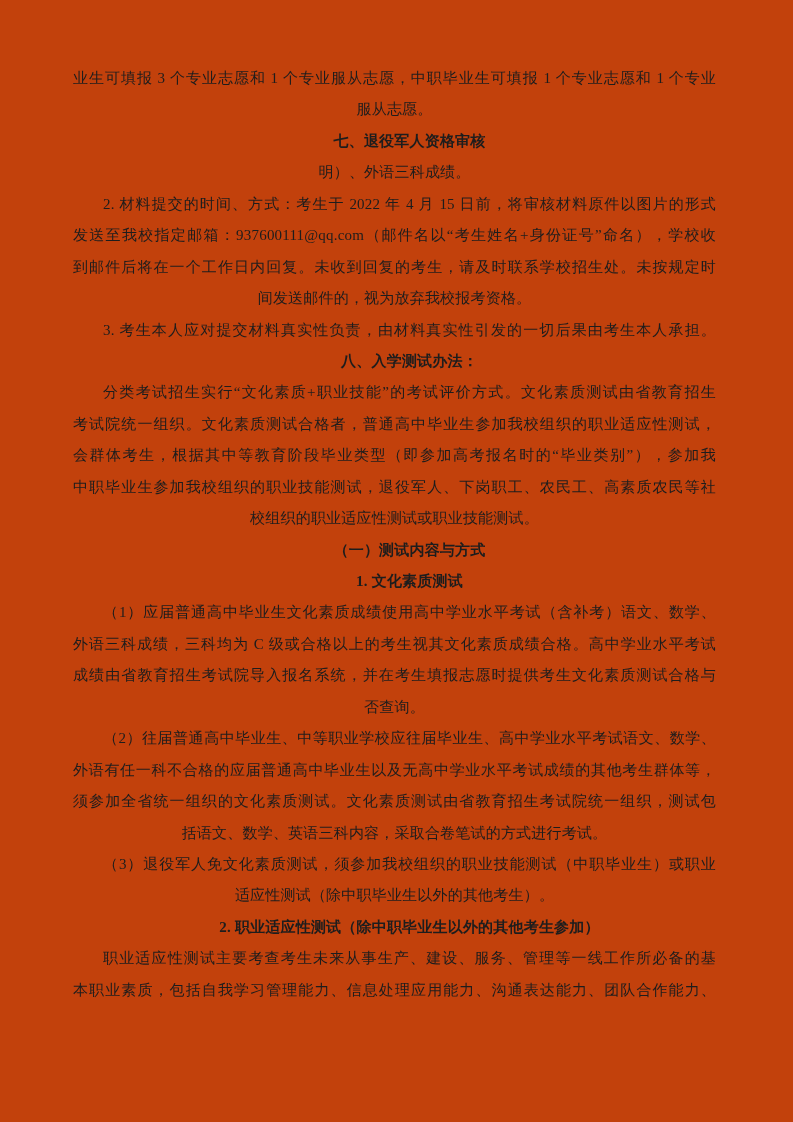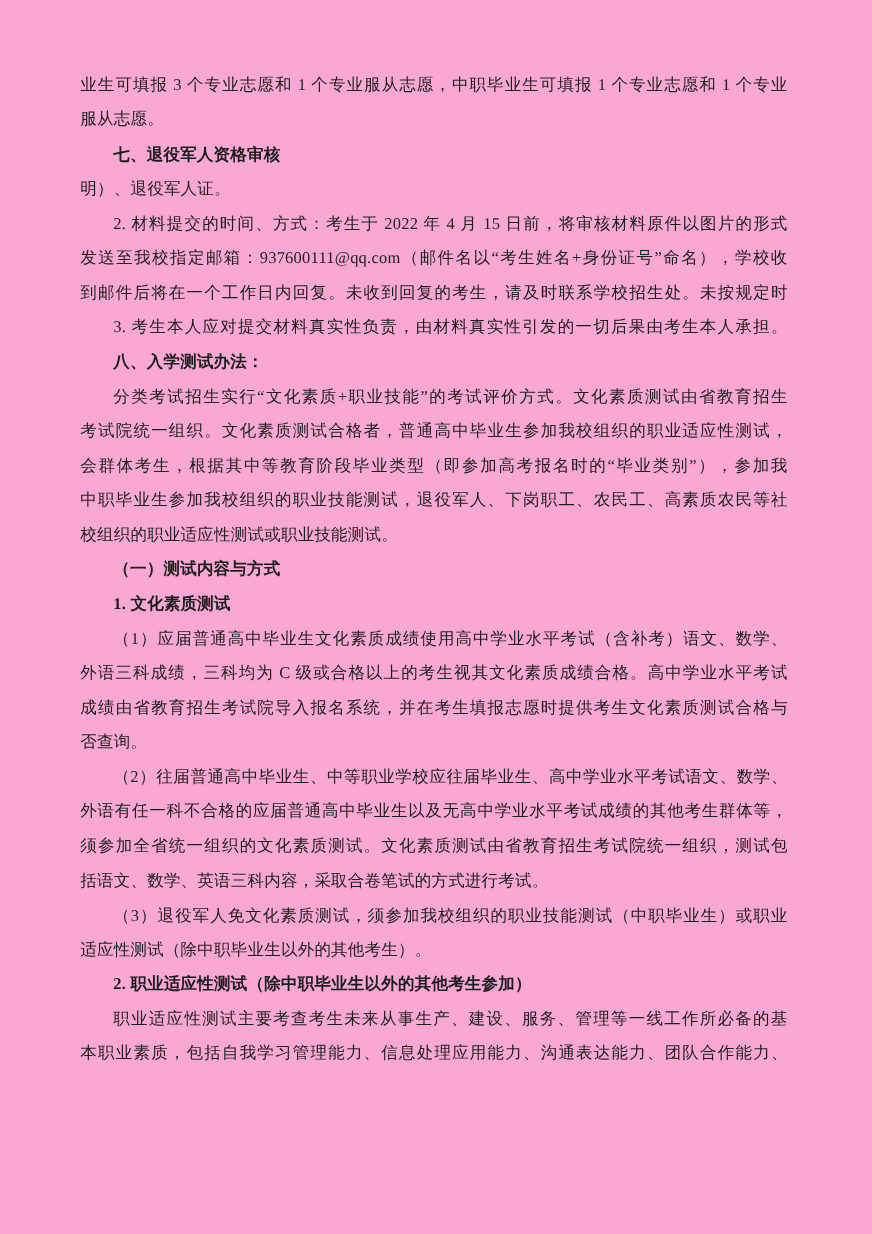--- a/index.html
+++ b/index.html
@@ -33,37 +33,38 @@
     font-weight: 700;
   }
   .line.indent {
     text-indent: 2em;
   }
   .line.fill {
     text-align: justify;
     text-align-last: justify;
   }
   .line.end {
-    text-align: left;
+    text-align: center;
     white-space: nowrap;
     font-family: Liberation Serif, serif;
   }
 </style>
 </head>
 <body>
 
-<div class="page" style="background: #f9a8d4;">
+<div class="page" style="background: #c2410c;">
   <div class="text-block">
       <div class="line fill">业生可填报 3 个专业志愿和 1 个专业服从志愿，中职毕业生可填报 1 个专业志愿和 1 个专业</div>
       <div class="line end">服从志愿。</div>
       <div class="line end indent bold">七、退役军人资格审核</div>
-      <div class="line end">明）、退役军人证。</div>
+      <div class="line end">明）、外语三科成绩。</div>
       <div class="line fill indent">2. 材料提交的时间、方式：考生于 2022 年 4 月 15 日前，将审核材料原件以图片的形式</div>
       <div class="line fill">发送至我校指定邮箱：937600111@qq.com（邮件名以“考生姓名+身份证号”命名），学校收</div>
       <div class="line fill">到邮件后将在一个工作日内回复。未收到回复的考生，请及时联系学校招生处。未按规定时</div>
+      <div class="line end">间发送邮件的，视为放弃我校报考资格。</div>
       <div class="line fill indent">3. 考生本人应对提交材料真实性负责，由材料真实性引发的一切后果由考生本人承担。</div>
       <div class="line end indent bold">八、入学测试办法：</div>
       <div class="line fill indent">分类考试招生实行“文化素质+职业技能”的考试评价方式。文化素质测试由省教育招生</div>
       <div class="line fill">考试院统一组织。文化素质测试合格者，普通高中毕业生参加我校组织的职业适应性测试，</div>
       <div class="line fill">会群体考生，根据其中等教育阶段毕业类型（即参加高考报名时的“毕业类别”），参加我</div>
       <div class="line fill">中职毕业生参加我校组织的职业技能测试，退役军人、下岗职工、农民工、高素质农民等社</div>
       <div class="line end">校组织的职业适应性测试或职业技能测试。</div>
       <div class="line end indent bold">（一）测试内容与方式</div>
       <div class="line end indent bold">1. 文化素质测试</div>
       <div class="line fill indent">（1）应届普通高中毕业生文化素质成绩使用高中学业水平考试（含补考）语文、数学、</div>

